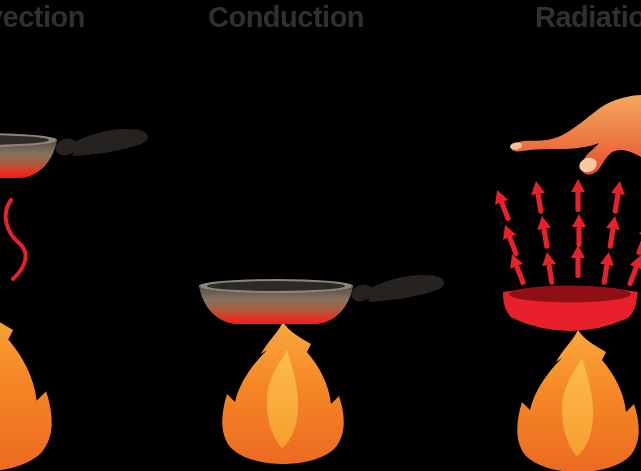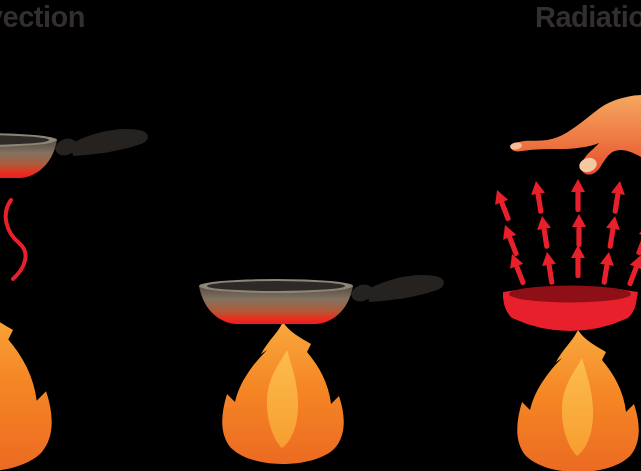--- a/index.html
+++ b/index.html
@@ -24,20 +24,21 @@
   .heading-conduction{left:208px;}
   .heading-radiation{left:535px;}
   .art{position:absolute;left:0;top:0;}
 </style>
 </head>
 <body>
 
 <div class="canvas">
 
   <div class="heading heading-convection">Convection</div>
+  <div class="heading heading-conduction">Conduction</div>
   <div class="heading heading-radiation">Radiation</div>
 
   <svg class="art" width="641" height="471" viewBox="0 0 641 471" xmlns="http://www.w3.org/2000/svg">
     <defs>
       <linearGradient id="flameOuter" x1="0" y1="0" x2="0" y2="1">
         <stop offset="0" stop-color="#F9A83E"></stop>
         <stop offset="0.45" stop-color="#F58725"></stop>
         <stop offset="1" stop-color="#EC6A22"></stop>
       </linearGradient>
       <linearGradient id="flameInner" x1="0" y1="0" x2="0" y2="1">

